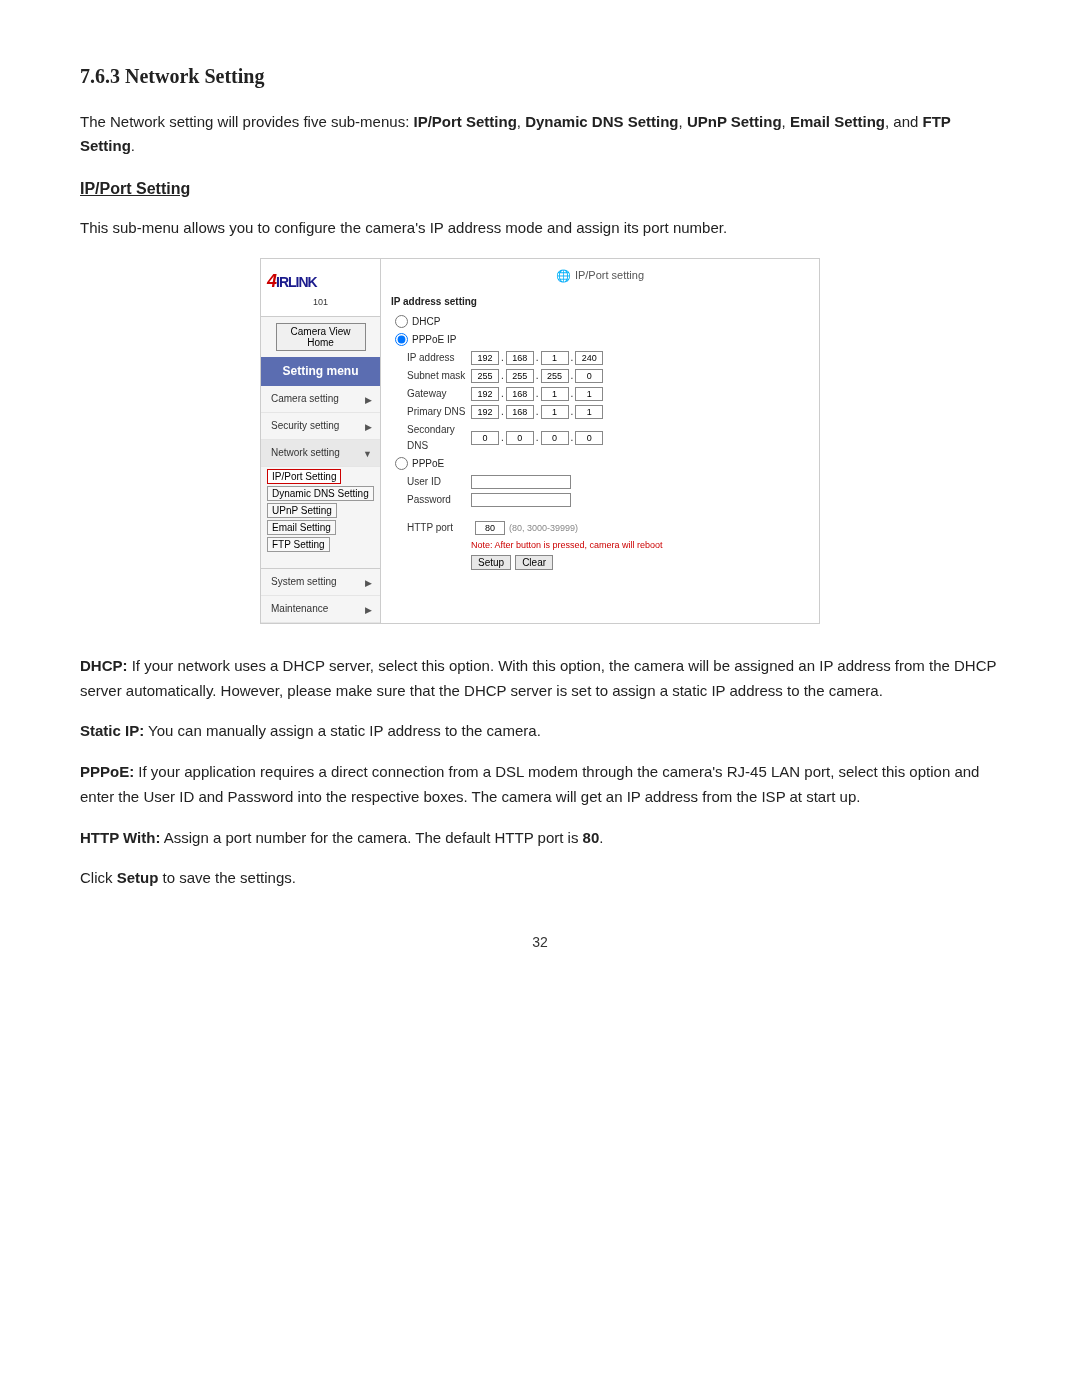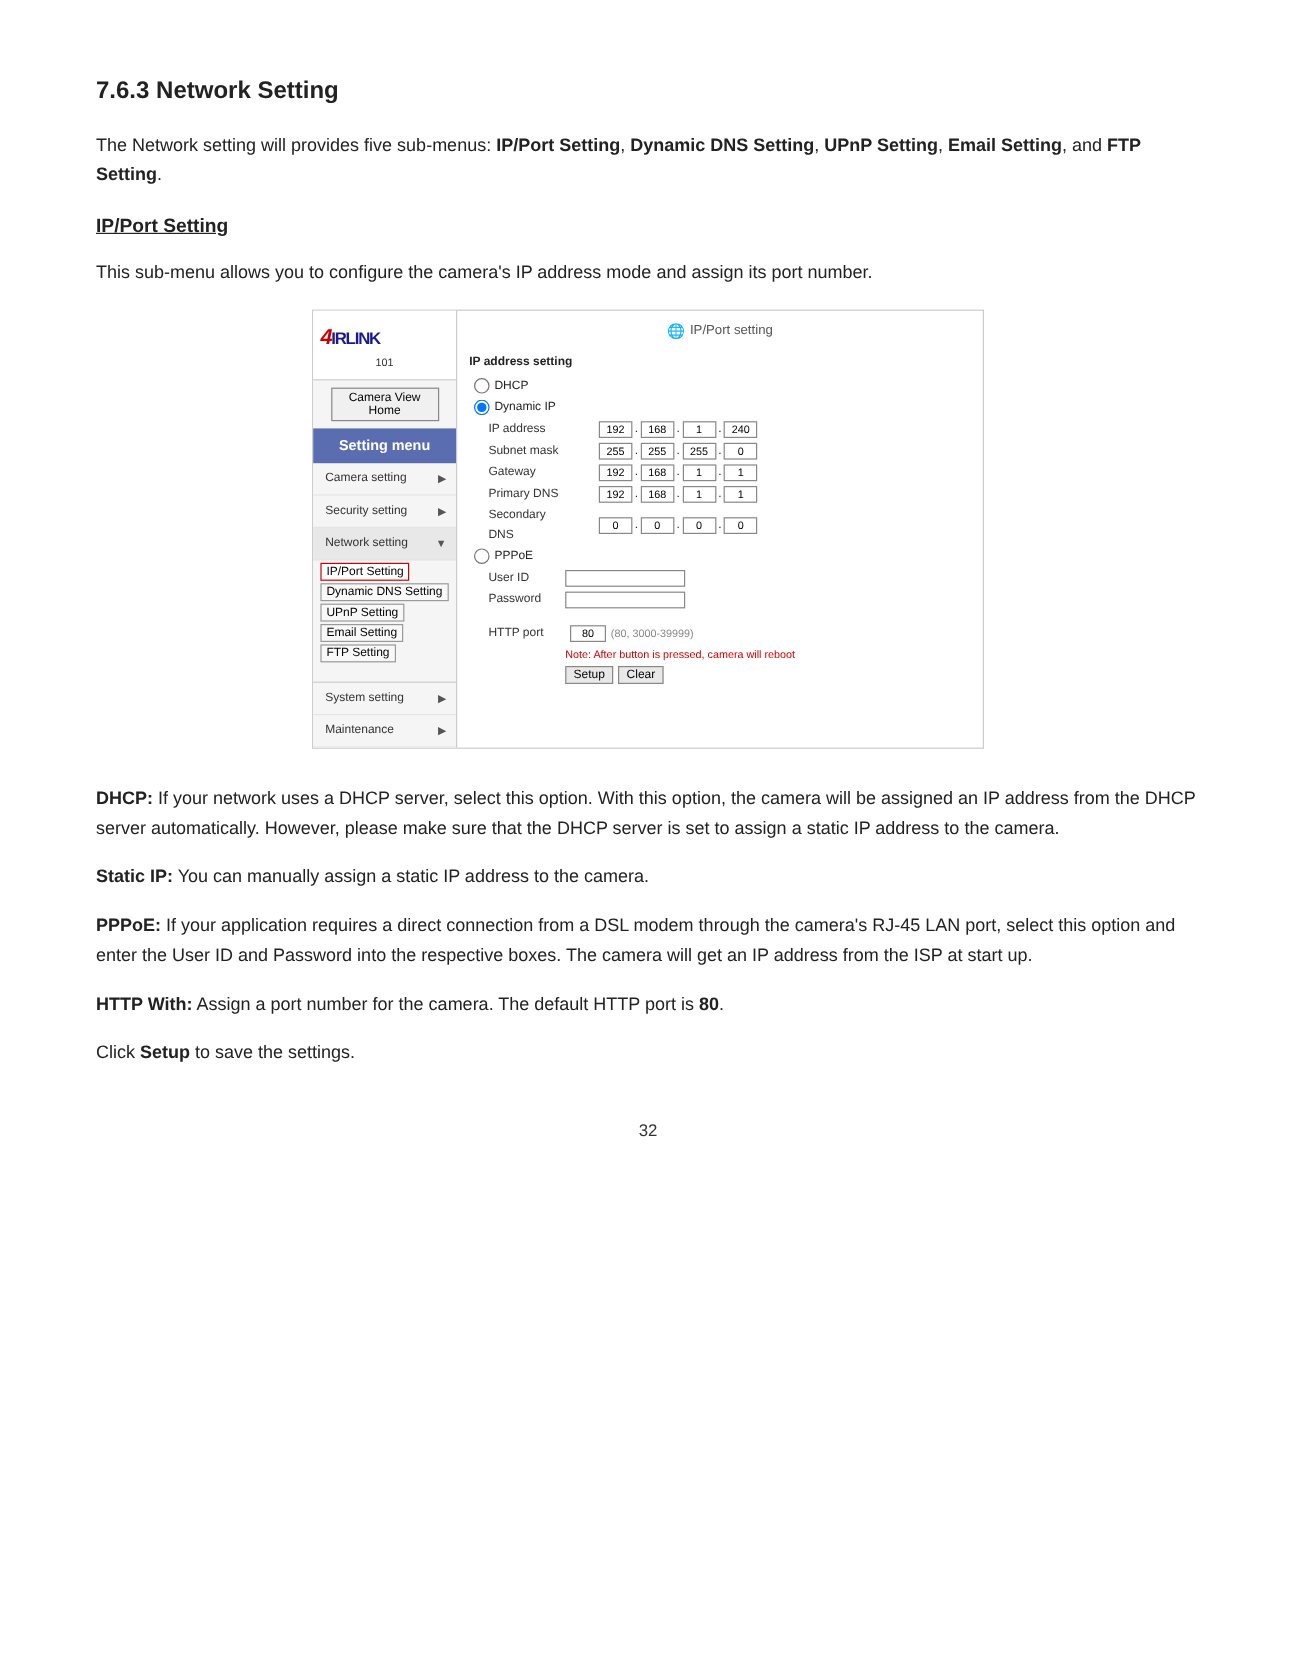--- a/index.html
+++ b/index.html
@@ -9,20 +9,21 @@
       font-size: 15px;
       color: #222;
       padding: 60px 80px;
       max-width: 1080px;
       line-height: 1.6;
     }
     h2 {
       font-size: 20px;
       font-weight: bold;
       margin-bottom: 18px;
+      font-family: Liberation Serif, serif;
     }
     .intro-text {
       font-size: 15px;
       margin-bottom: 18px;
     }
     .intro-text b { font-weight: bold; }
     .section-title {
       font-size: 16px;
       font-weight: bold;
       text-decoration: underline;
@@ -81,21 +82,21 @@
       background: #5b6db1;
       color: #fff;
       font-weight: bold;
       font-size: 12px;
       padding: 5px 8px;
       text-align: center;
     }
     .sidebar-item {
       padding: 5px 8px 5px 10px;
       display: flex;
-      align-items: center;
+      align-items: flex-end;
       justify-content: space-between;
       font-size: 10px;
       color: #333;
       border-bottom: 1px solid #e5e5e5;
       cursor: pointer;
     }
     .sidebar-arrow { font-size: 9px; color: #555; }
     .sidebar-arrow-down { font-size: 9px; color: #555; }
     .network-group { background: #e8e8e8; }
     .network-subitems { padding: 0; }
@@ -152,21 +153,20 @@
     .form-label {
       width: 80px;
       font-size: 10px;
       color: #333;
       padding-left: 16px;
     }
     .ip-inputs {
       display: flex;
       align-items: center;
       gap: 1px;
-      margin-left: 28px;
     }
     .ip-input {
       width: 28px;
       height: 14px;
       border: 1px solid #888;
       font-size: 9px;
       text-align: center;
       padding: 0 1px;
     }
     .ip-dot { font-size: 10px; margin: 0 1px; }
@@ -304,21 +304,21 @@
 
     <div class="ip-section-label">IP address setting</div>
 
     <div class="radio-row">
       <input type="radio" name="ip_mode" style="">
       <span>DHCP</span>
     </div>
 
     <div class="radio-row">
       <input type="radio" name="ip_mode" checked="" style="">
-      <span>Dynamic IP</span>
+      <span>PPPoE IP</span>
     </div>
 
     <div class="form-row">
       <span class="form-label">IP address</span>
       <div class="ip-inputs">
         <input class="ip-input" value="192" style="">
         <span class="ip-dot">.</span>
         <input class="ip-input" value="168" style="">
         <span class="ip-dot">.</span>
         <input class="ip-input" value="1" style="">

